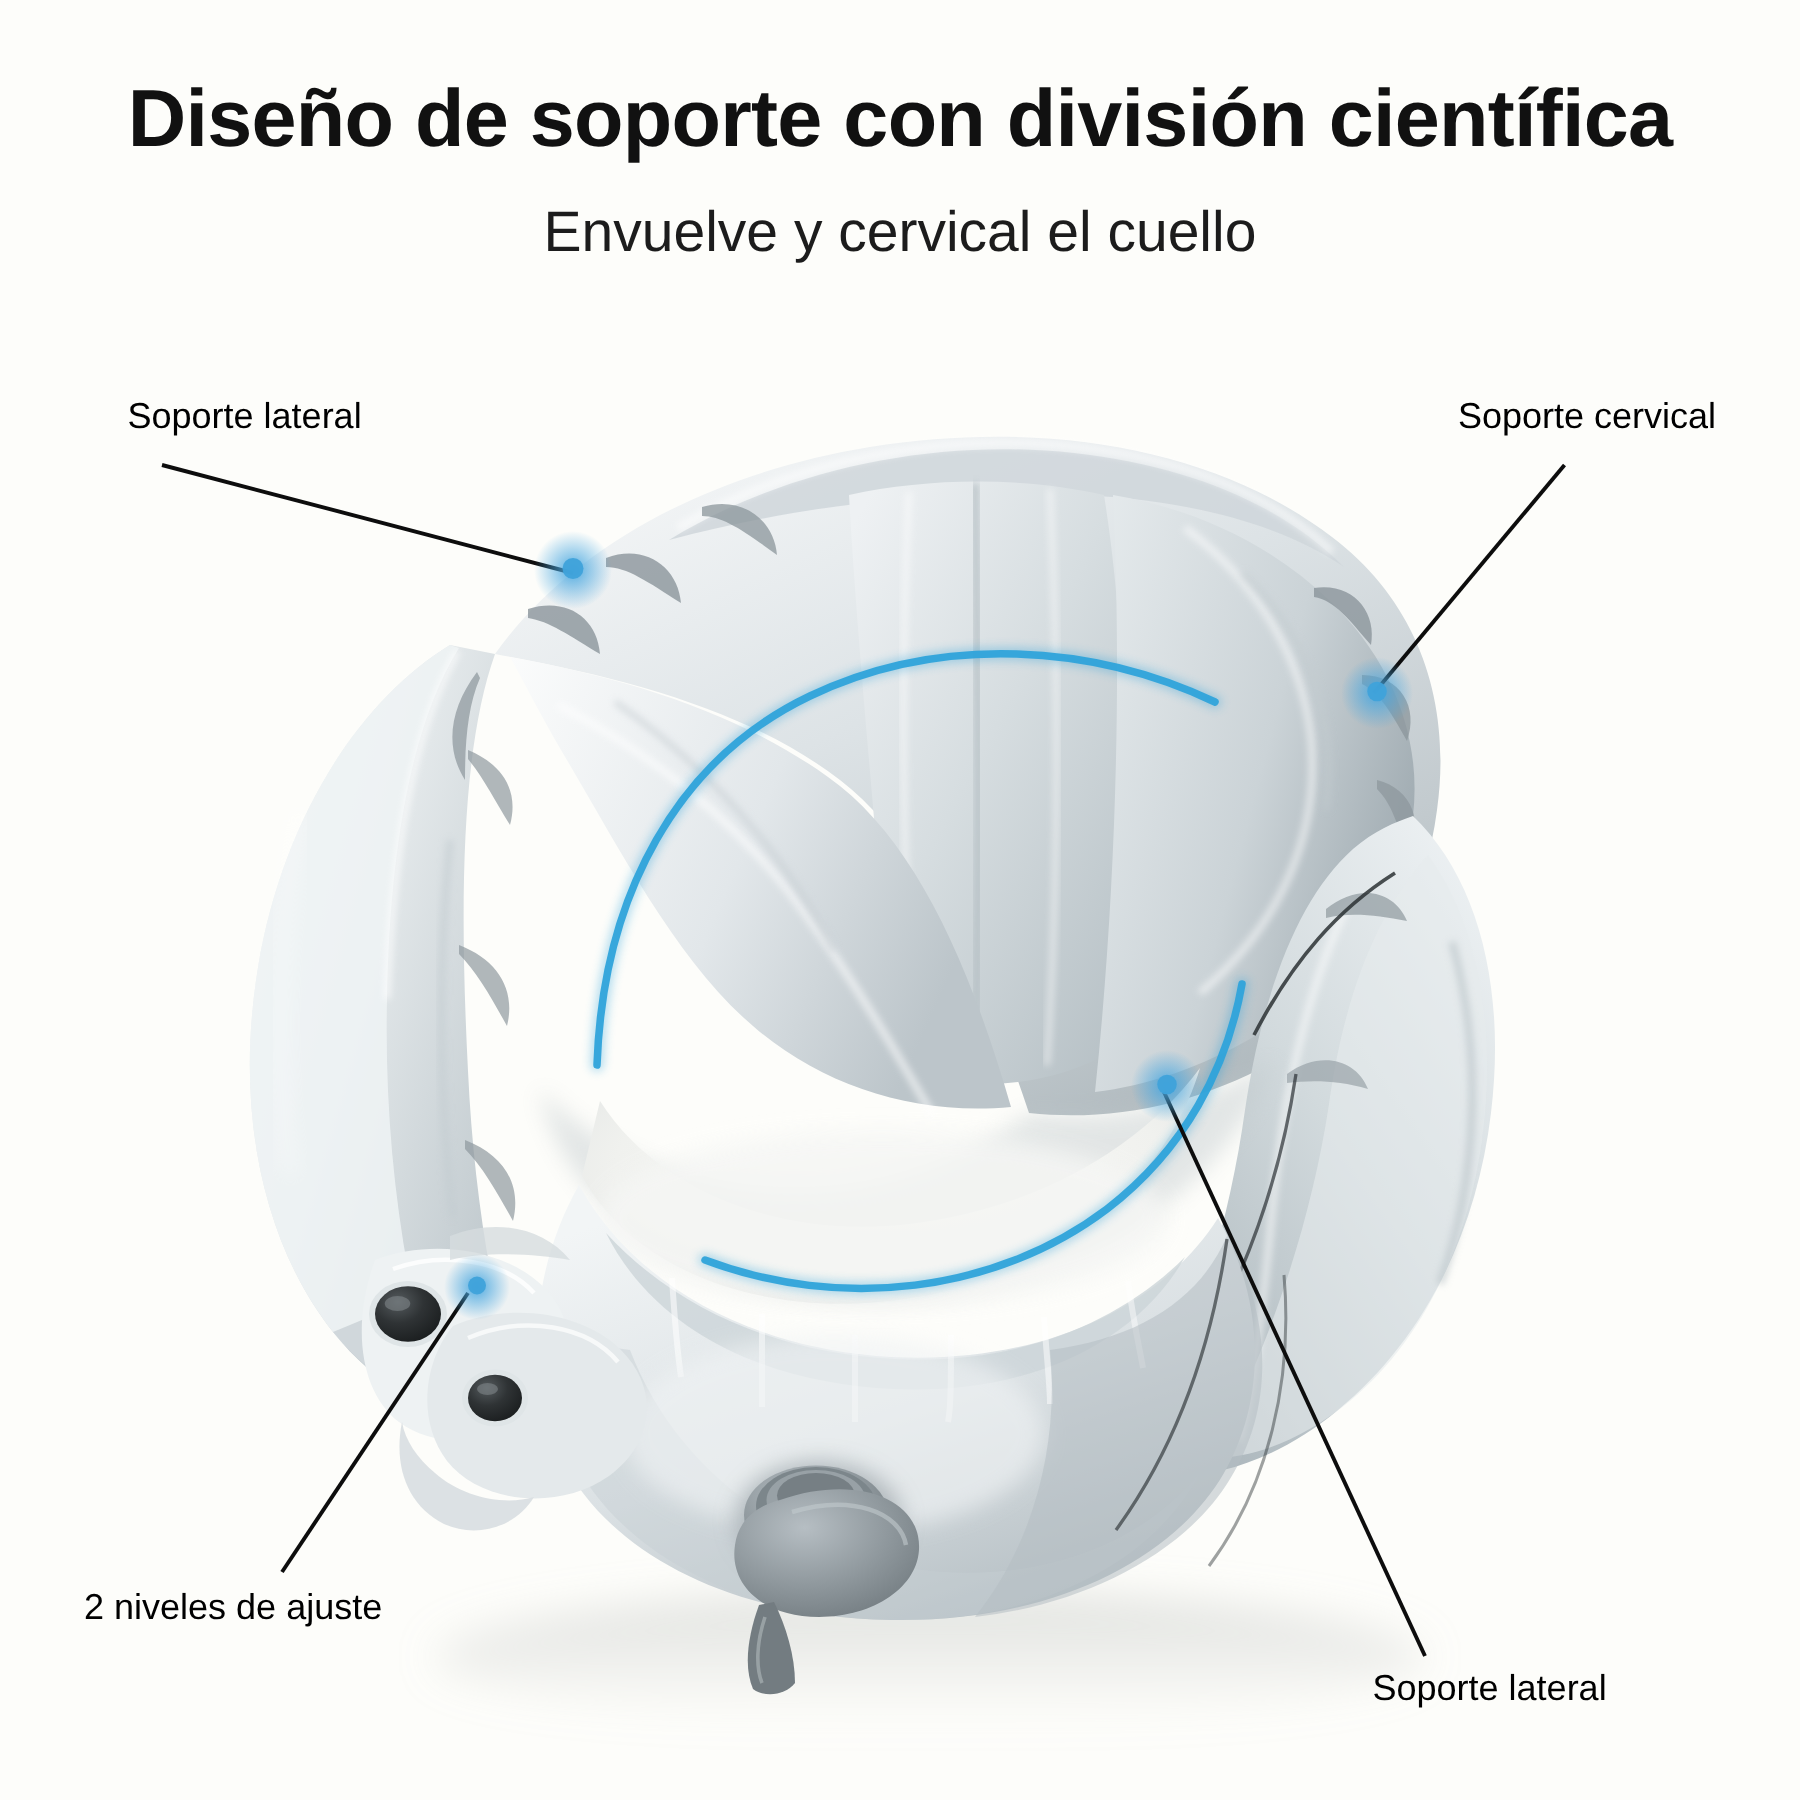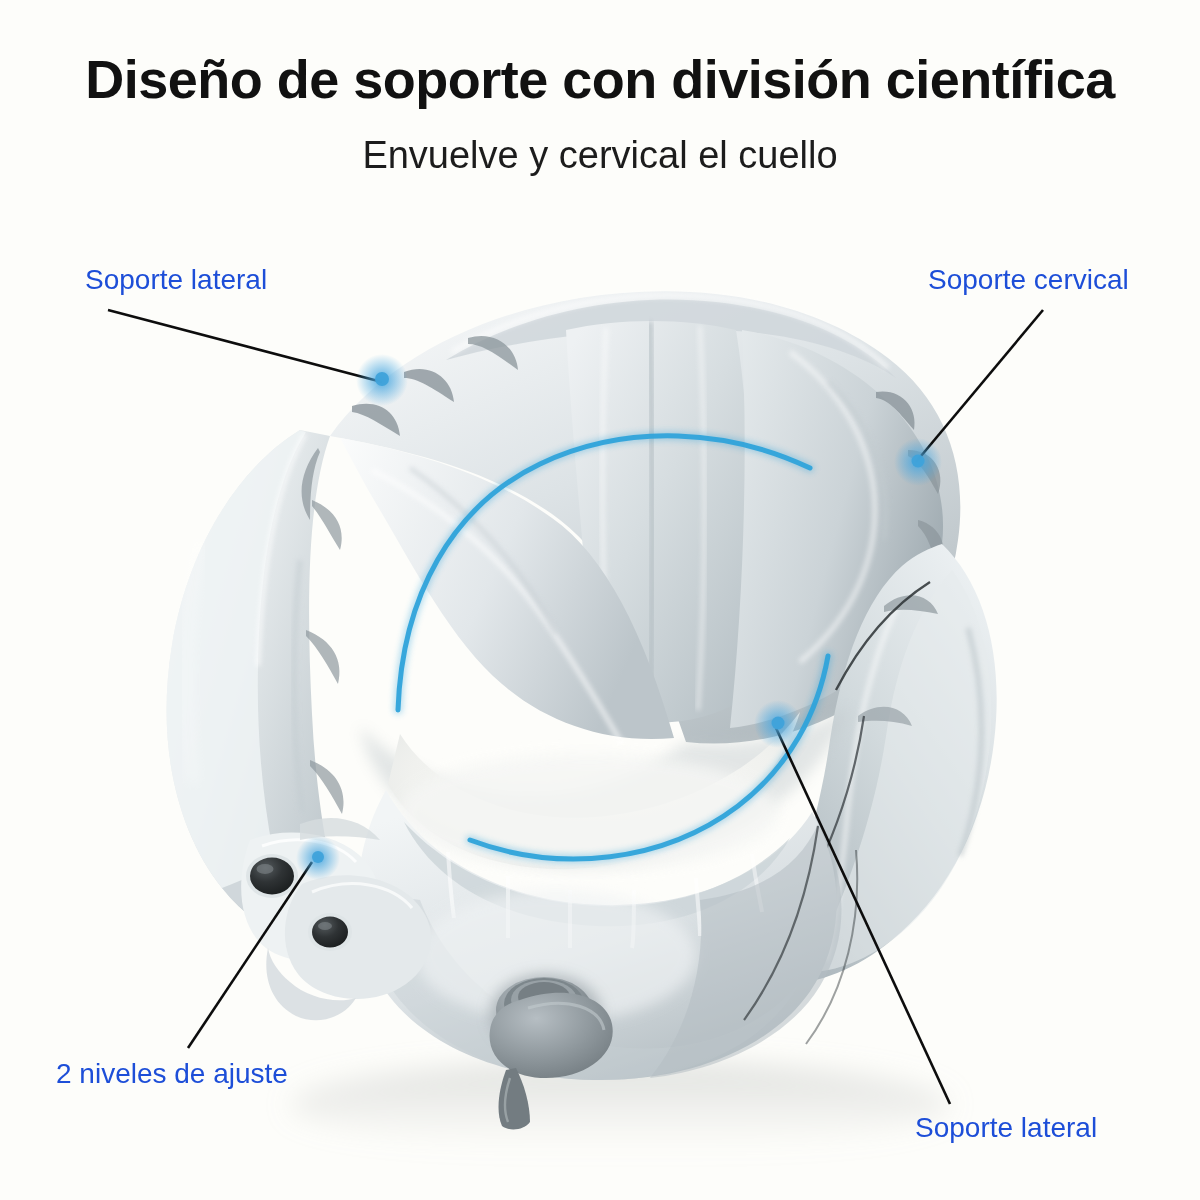--- a/index.html
+++ b/index.html
@@ -23,25 +23,25 @@
   .subtitle{
     position:absolute;left:0;top:134px;width:1200px;
     text-align:center;
     font-size:38px;font-weight:normal;color:#1c1c1c;
     white-space:nowrap;
   }
 
   
   .callout{
     position:absolute;
-    font-size:28px;color:#1d4ed8;white-space:nowrap;
+    font-size:24px;color:#000000;white-space:nowrap;
     line-height:1;
   }
   .cl-tl{left:85px;top:266px;}
-  .cl-tr{left:928px;top:266px;}
+  .cl-tr{left:972px;top:266px;}
   .cl-bl{left:56px;top:1060px;}
   .cl-br{left:915px;top:1114px;}
 
   
   svg.art{position:absolute;left:0;top:0;width:1200px;height:1200px;display:block;}
 </style>
 </head>
 <body>
 
 <div id="stage">

